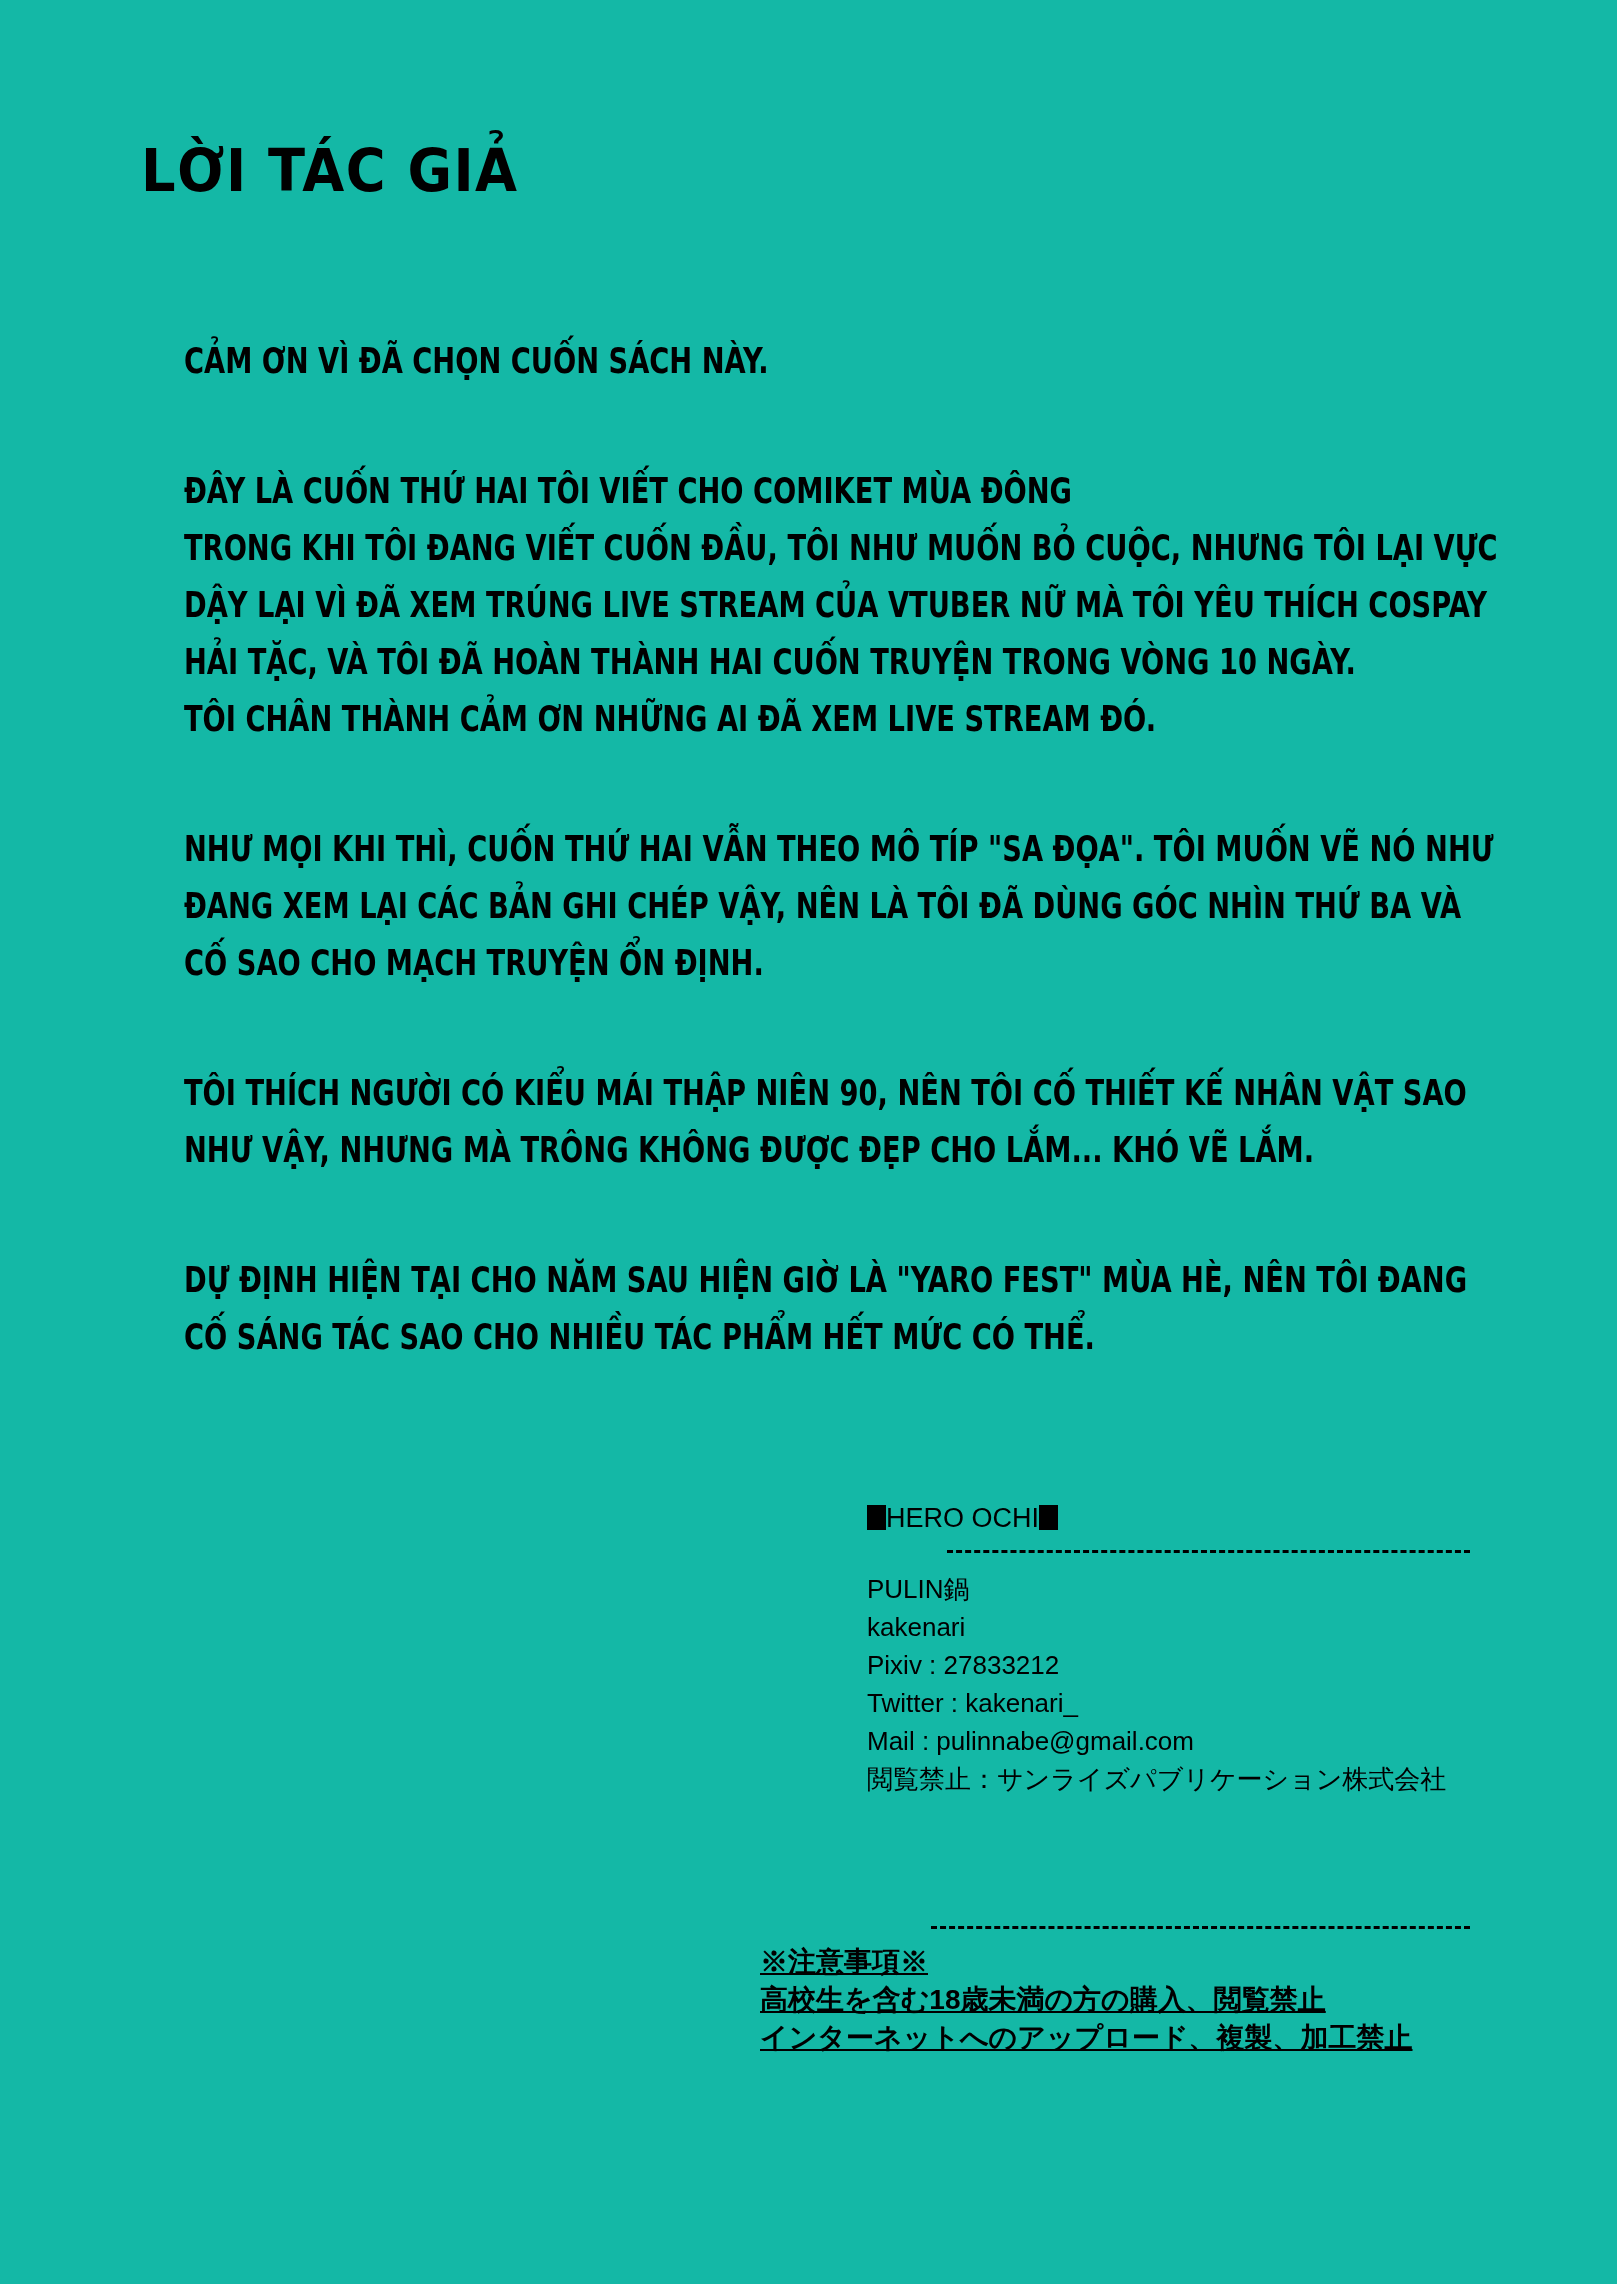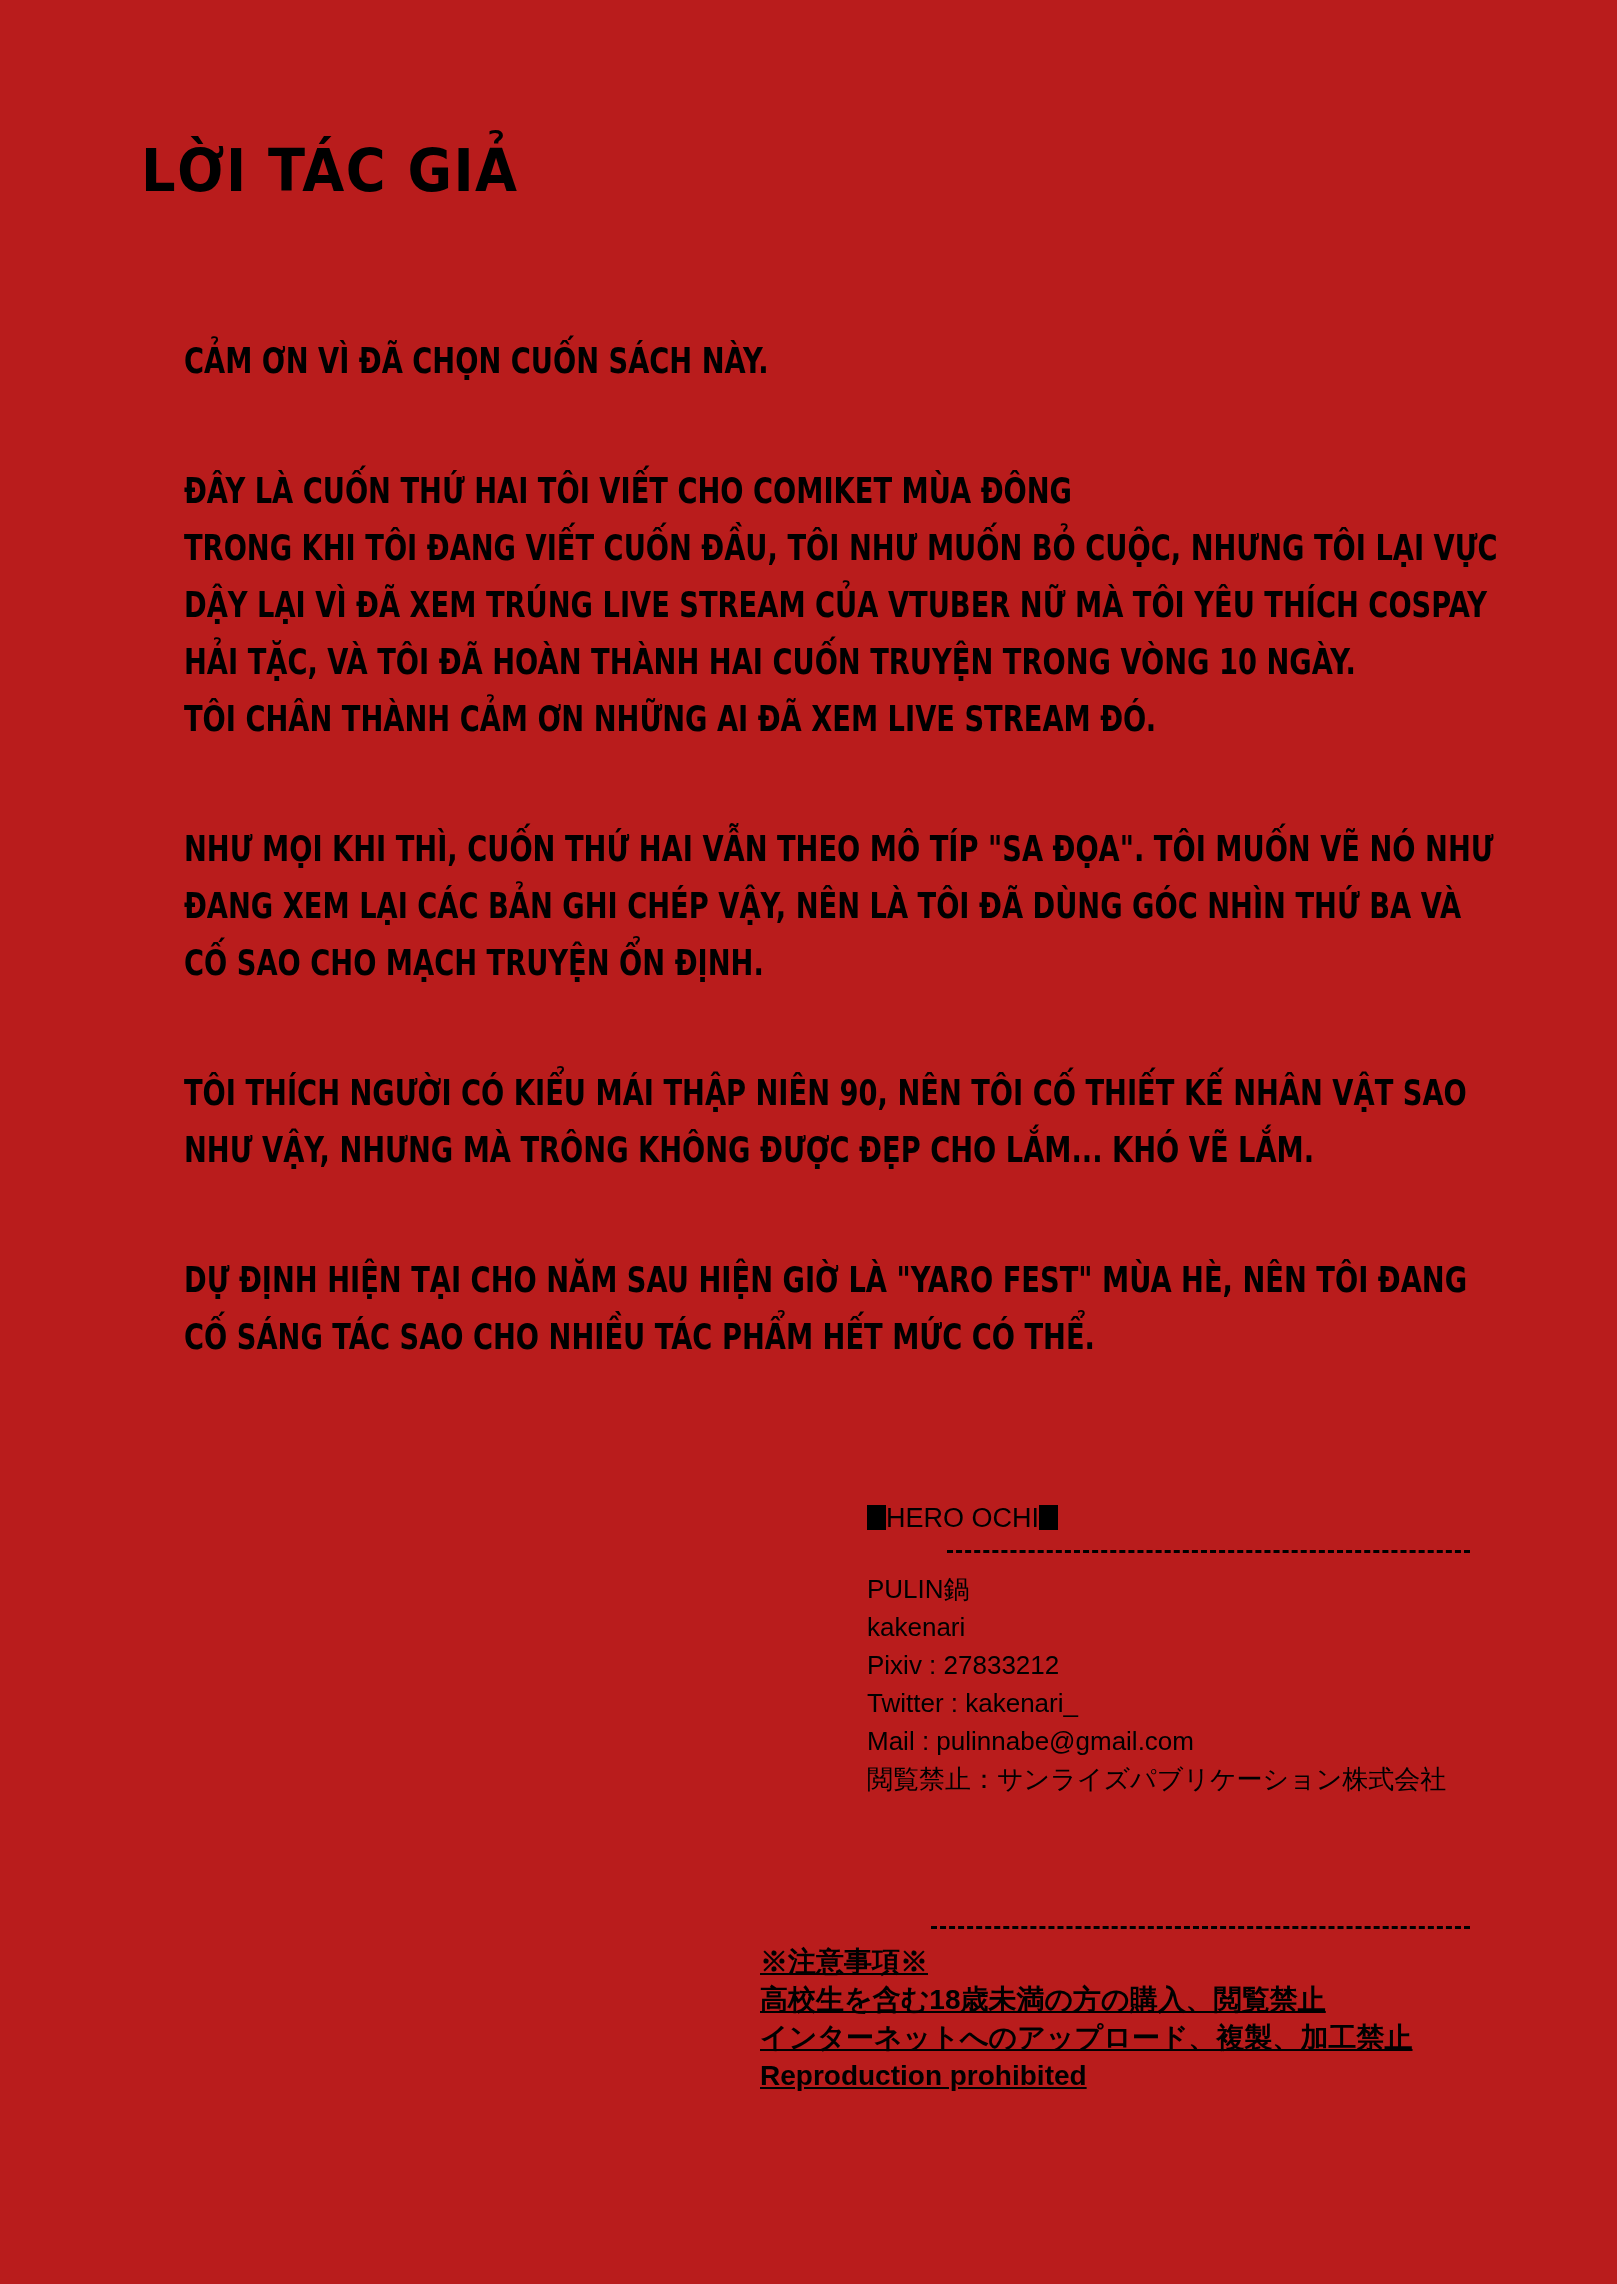--- a/index.html
+++ b/index.html
@@ -1,17 +1,17 @@
 <!DOCTYPE html>
 <html style="font-size:12.7px"><head>
 <meta charset="utf-8">
 <style>
   html, body { margin: 0; padding: 0; background: #ffffff; }
   body { width: 1618px; height: 2284px; position: relative; overflow: hidden; color: #000; }
-  .page { position: absolute; inset: 0; background: #b91c1c; }
+  .page { position: absolute; inset: 0; background: #14b8a6; }
   .title {
     position: absolute; left: 141px; top: 141px;
     font-family: "DejaVu Sans", sans-serif; font-weight: bold;
     font-size: 59px; letter-spacing: 1.6px; line-height: 1;
     transform: scaleX(0.92); transform-origin: left top;
   }
   .body-text {
     position: absolute; left: 184px; top: 333px; width: 1348px;
     font-family: "DejaVu Sans", sans-serif; font-weight: bold;
     font-size: 35px; line-height: 57px; letter-spacing: 0px;
@@ -80,17 +80,16 @@
     <div>Mail : pulinnabe@gmail.com</div>
     <div>閲覧禁止：サンライズパブリケーション株式会社</div>
   </div>
 
   <div class="dash2"></div>
 
   <div class="notice">
     <div>※注意事項※</div>
     <div>高校生を含む18歳未満の方の購入、閲覧禁止</div>
     <div>インターネットへのアップロード、複製、加工禁止</div>
-    <div>Reproduction prohibited</div>
   </div>
 
 </div>
 
 
 </body></html>

